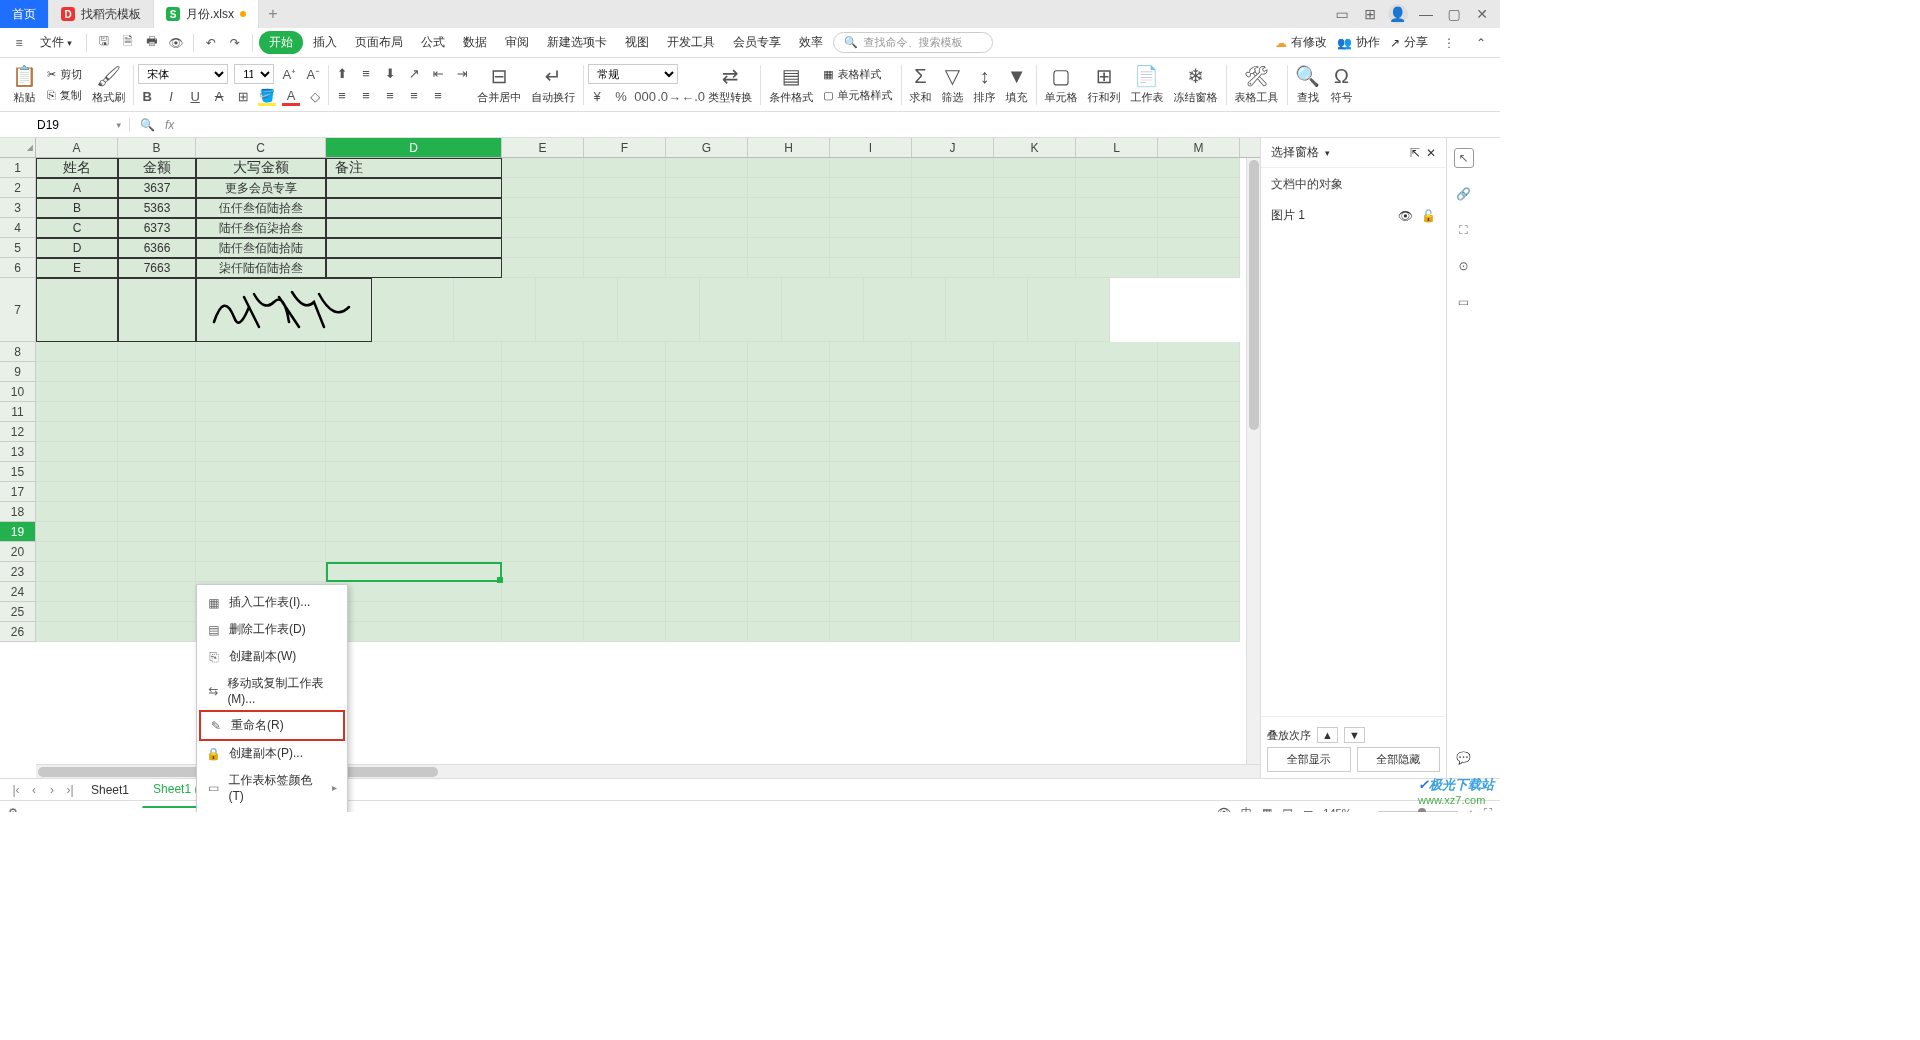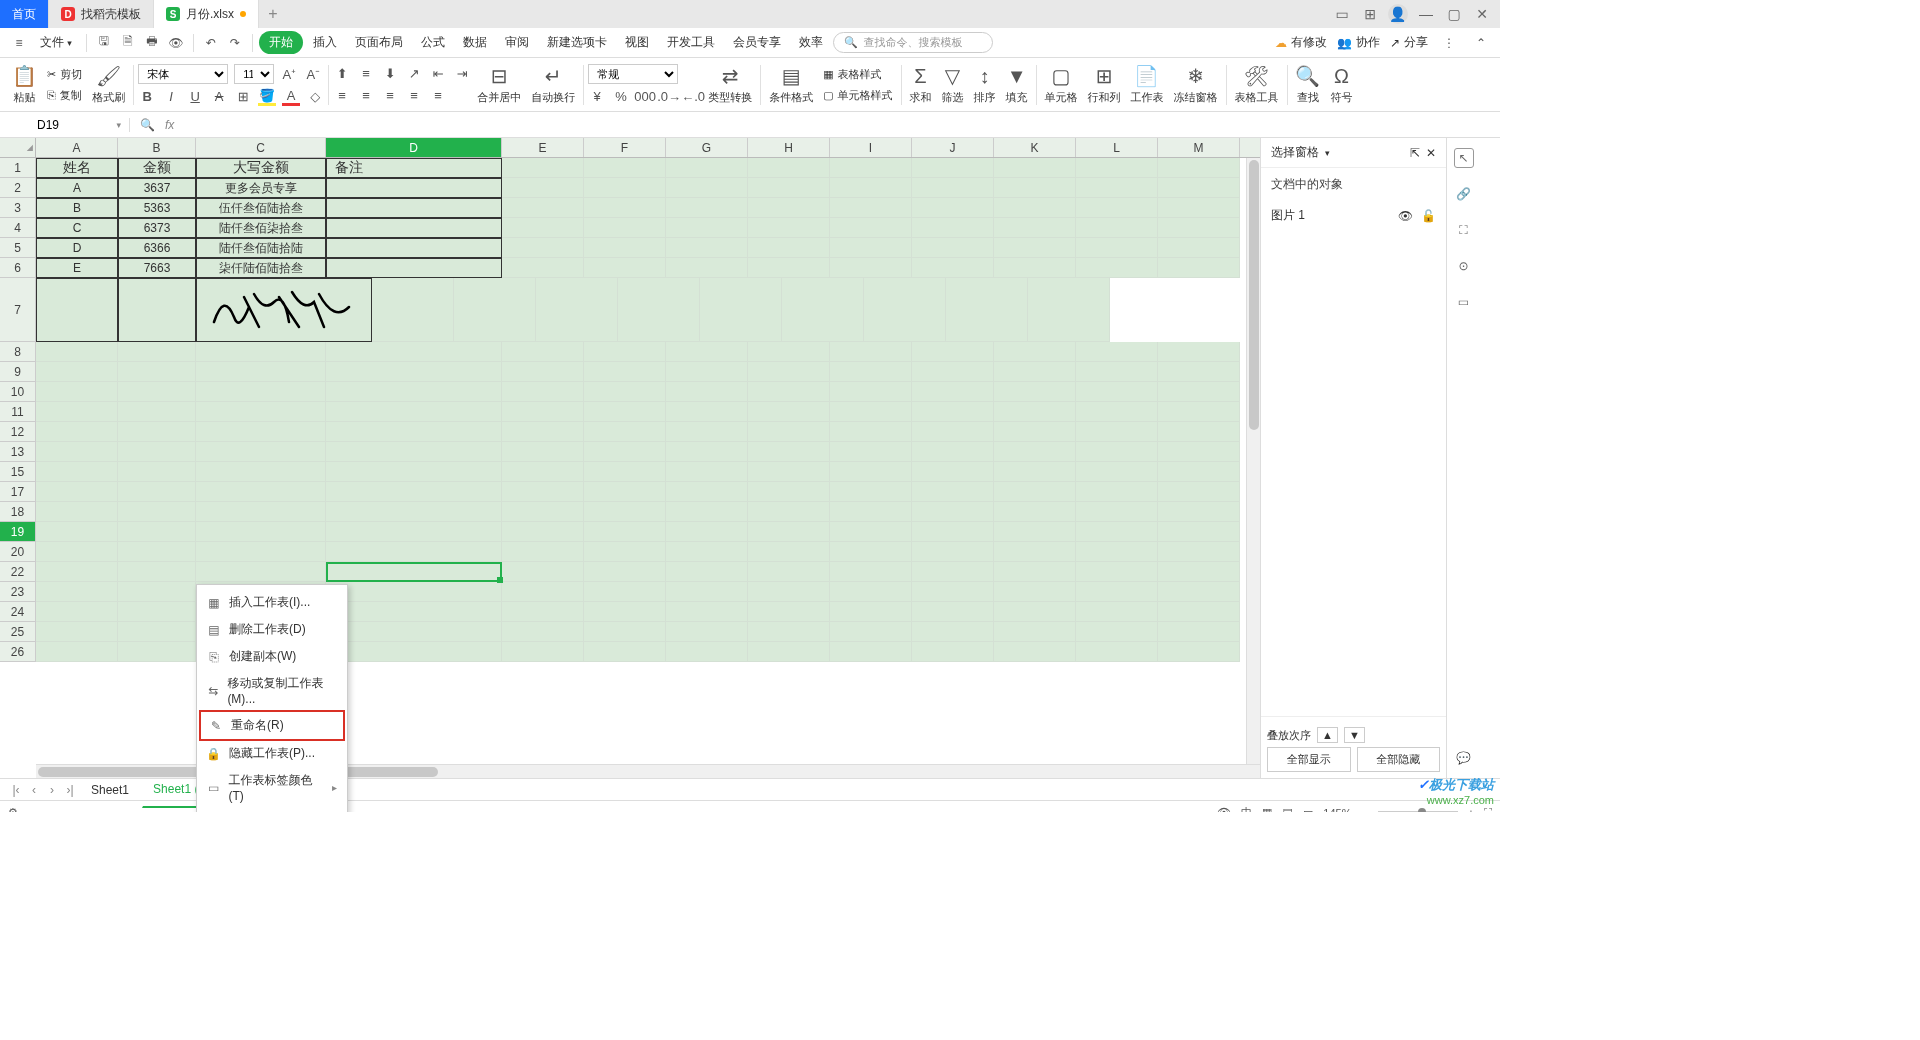--- a/index.html
+++ b/index.html
@@ -93,21 +93,21 @@
 .sheet-tab { padding: 10px 10px; font-size: 12px; border: 1px solid transparent; }
 .sheet-tab.active { color: #22b14c; border-bottom: 2px solid #22b14c; }
 
 
 .status-bar { height: 24px; display: flex; align-items: center; border-top: 1px solid #ddd; padding: 0 8px; gap: 10px; font-size: 11px; color: #555; }
 .status-right { margin-left: auto; display: flex; align-items: center; gap: 10px; }
 .zoom-slider { width: 80px; height: 3px; background: #ccc; position: relative; }
 .zoom-slider::after { content: ''; position: absolute; width: 8px; height: 8px; background: #888; border-radius: 50%; top: -3px; left: 50%; }
 
 
-.watermark { position: absolute; right: 6px; bottom: 6px; font-size: 11px; color: #3aa0e0; text-align: right; z-index: 200; }
+.watermark { position: absolute; right: 6px; bottom: 6px; font-size: 11px; color: #3aa0e0; z-index: 200; }
 .watermark .logo { font-size: 13px; font-weight: bold; font-style: italic; }
 
 
 .hscroll { position: absolute; bottom: 0; left: 36px; right: 0; height: 14px; background: #f0f0f0; border-top: 1px solid #ddd; display: flex; align-items: center; }
 .hscroll-thumb { height: 10px; background: #c8c8c8; border-radius: 5px; width: 400px; margin-left: 2px; }
 .vscroll { position: absolute; top: 20px; right: 0; bottom: 14px; width: 14px; background: #f0f0f0; border-left: 1px solid #ddd; }
 .vscroll-thumb { width: 10px; background: #c8c8c8; border-radius: 5px; height: 270px; margin: 2px auto; }
 
 svg { display: block; }
 </style>
@@ -653,36 +653,20 @@
           <div class="cell " style="width: 82px;"></div>
           <div class="cell " style="width: 82px;"></div>
           <div class="cell " style="width: 82px;"></div>
           <div class="cell " style="width: 82px;"></div>
           <div class="cell " style="width: 82px;"></div>
           <div class="cell " style="width: 82px;"></div>
           <div class="cell " style="width: 82px;"></div>
           <div class="cell " style="width: 82px;"></div>
         </div>
         <div class="row">
-          <div class="row-h">22</div>
-          <div class="cell " style="width: 82px;"></div>
-          <div class="cell " style="width: 78px;"></div>
-          <div class="cell " style="width: 130px;"></div>
-          <div class="cell " style="width: 176px;"></div>
-          <div class="cell " style="width: 82px;"></div>
-          <div class="cell " style="width: 82px;"></div>
-          <div class="cell " style="width: 82px;"></div>
-          <div class="cell " style="width: 82px;"></div>
-          <div class="cell " style="width: 82px;"></div>
-          <div class="cell " style="width: 82px;"></div>
-          <div class="cell " style="width: 82px;"></div>
-          <div class="cell " style="width: 82px;"></div>
-          <div class="cell " style="width: 82px;"></div>
-        </div>
-        <div class="row">
           <div class="row-h">23</div>
           <div class="cell " style="width: 82px;"></div>
           <div class="cell " style="width: 78px;"></div>
           <div class="cell " style="width: 130px;"></div>
           <div class="cell " style="width: 176px;"></div>
           <div class="cell " style="width: 82px;"></div>
           <div class="cell " style="width: 82px;"></div>
           <div class="cell " style="width: 82px;"></div>
           <div class="cell " style="width: 82px;"></div>
           <div class="cell " style="width: 82px;"></div>
@@ -808,21 +792,21 @@
     <div class="cm-item">
         <span class="cm-icon">⇆</span>
         <span>移动或复制工作表(M)...</span>
       </div>
     <div class="cm-item highlight">
         <span class="cm-icon">✎</span>
         <span>重命名(R)</span>
       </div>
     <div class="cm-item">
         <span class="cm-icon">🔒</span>
-        <span>隐藏工作表(P)...</span>
+        <span>创建副本(P)...</span>
       </div>
     <div class="cm-item">
         <span class="cm-icon">▭</span>
         <span>工作表标签颜色(T)</span>
         <span class="cm-arrow">▸</span>
       </div>
     <div class="cm-item">
         <span class="cm-icon"></span>
         <span>字号(F)</span>
         <span class="cm-arrow">▸</span>

